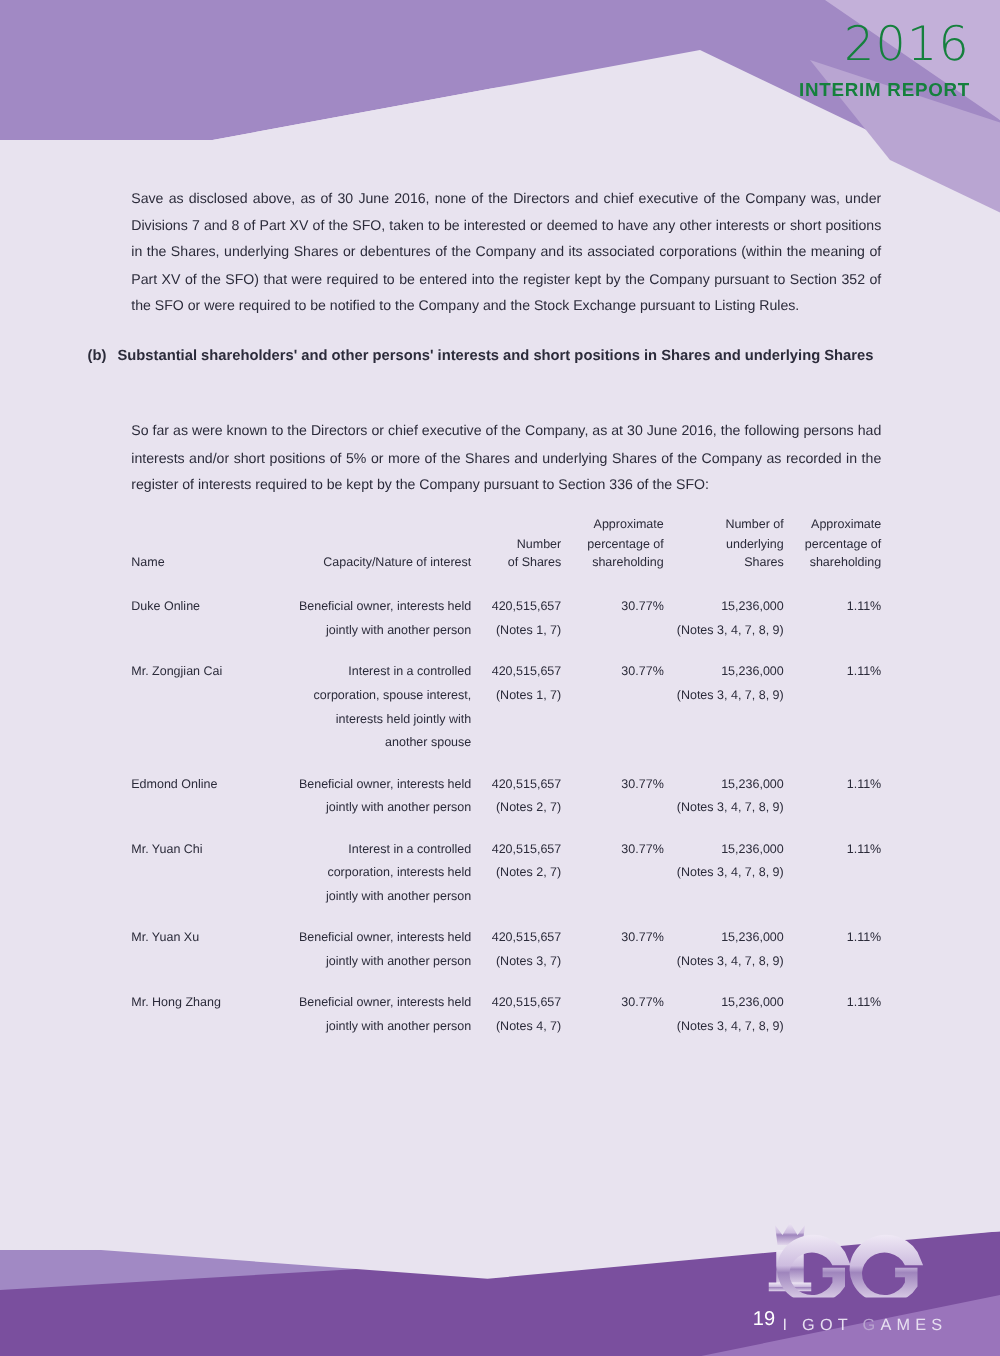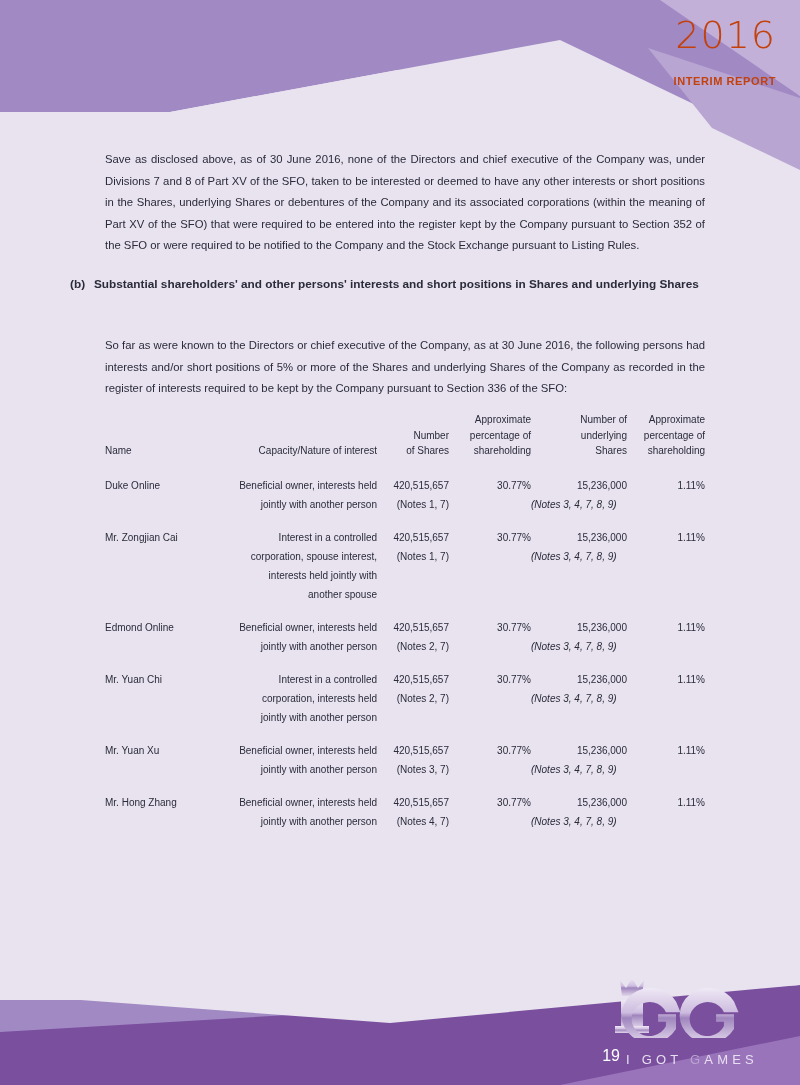--- a/index.html
+++ b/index.html
@@ -25,35 +25,35 @@
     height: 1085px;
     pointer-events: none;
   }
 
   
   .year-block {
     position: absolute;
     right: 24px;
     top: 16px;
     text-align: right;
-    color: #c2410c;
+    color: #15803d;
     z-index: 5;
   }
   .year-num {
     font-size: 38px;
     letter-spacing: 1px;
     line-height: 38px;
     font-weight: 300;
     font-family: "DejaVu Sans", sans-serif;
   }
   .year-sub {
-    font-size: 11px;
+    font-size: 15px;
     letter-spacing: 0.6px;
     font-weight: bold;
-    margin-top: 21px;
+    margin-top: 10px;
     font-family: "Liberation Sans", sans-serif;
   }
 
   
   .content {
     position: absolute;
     left: 0;
     top: 0;
     width: 800px;
     z-index: 4;
@@ -126,21 +126,21 @@
   }
   .cap-line2 {
     display: block;
     padding-left: 14px;
   }
   .notes {
     display: block;
     white-space: nowrap;
   }
   .und-cell { text-align: right; }
-  .und-cell .notes { text-align: left; font-style: italic; }
+  .und-cell .notes { text-align: right; }
 
   
   .footer-logo {
     position: absolute;
     right: 18px;
     bottom: 18px;
     z-index: 6;
     text-align: right;
   }
   .igg-mark {

